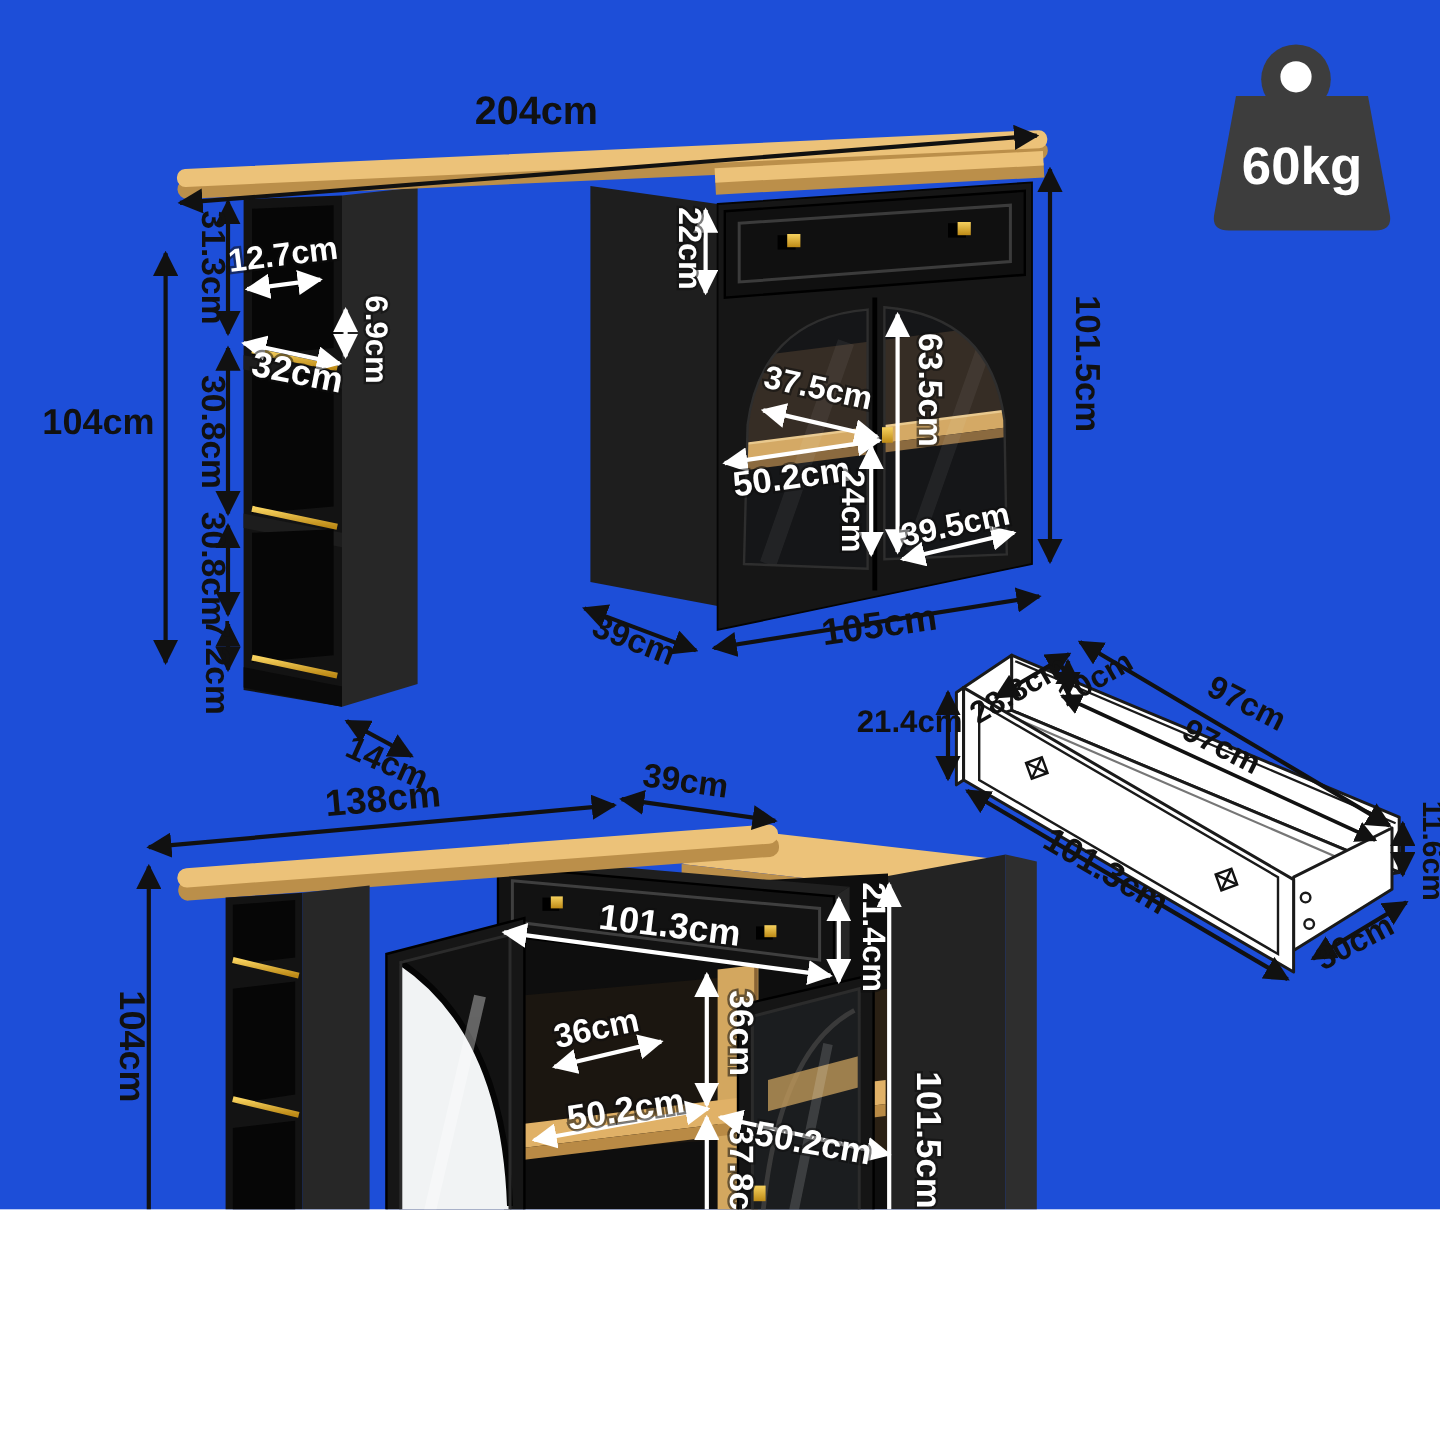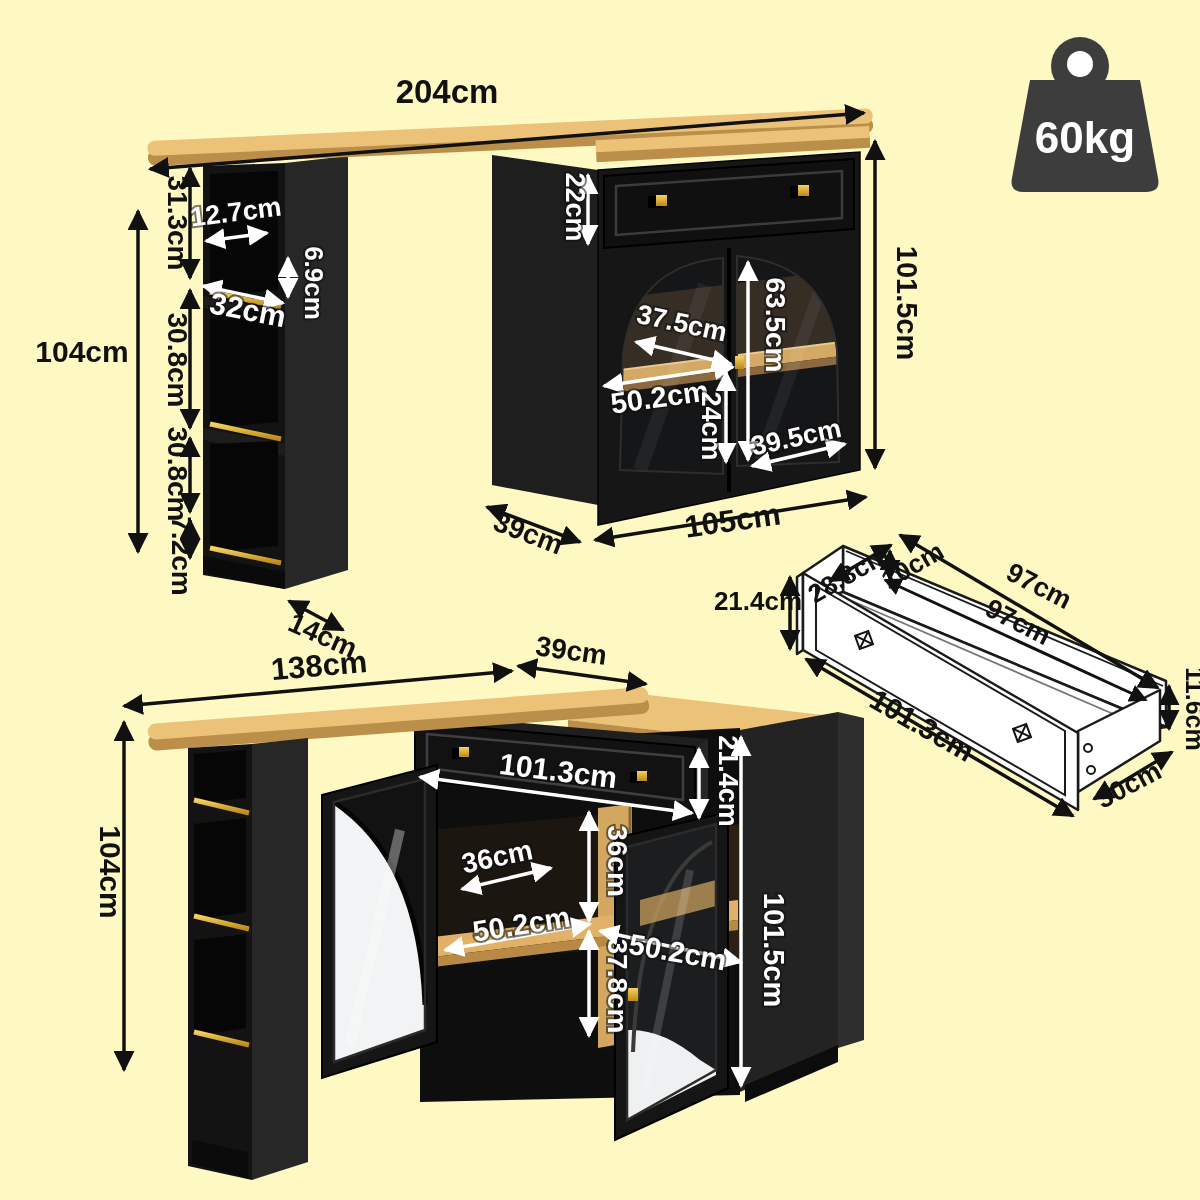--- a/index.html
+++ b/index.html
@@ -1,16 +1,16 @@
 <!DOCTYPE html>
 <html><head>
 <meta charset="utf-8">
 <style>
   html,body{margin:0;padding:0;background:#fff;}
-  .canvas{position:relative;width:1200px;height:1200px;background:#fef9c3;overflow:hidden;
+  .canvas{position:relative;width:1200px;height:1008px;background:#1d4ed8;overflow:hidden;
           font-family:"Liberation Sans", sans-serif;}
   svg{display:block;}
   .dimLineB{stroke:#111111;stroke-width:3.5;fill:none;}
   .dimLineW{stroke:#ffffff;stroke-width:3.5;fill:none;}
   .dimLineBthin{stroke:#111111;stroke-width:3;fill:none;}
   text{font-family:"Liberation Sans", sans-serif;font-weight:bold;}
   .dimB{fill:#111111;}
   .dimW{fill:#ffffff;paint-order:stroke;stroke:rgba(15,15,15,0.55);stroke-width:4px;}
   .ln{stroke:#1a1a1a;stroke-width:2.5;stroke-linejoin:round;fill:#ffffff;}
   .lnThin{stroke:#1a1a1a;stroke-width:1.8;fill:none;}

